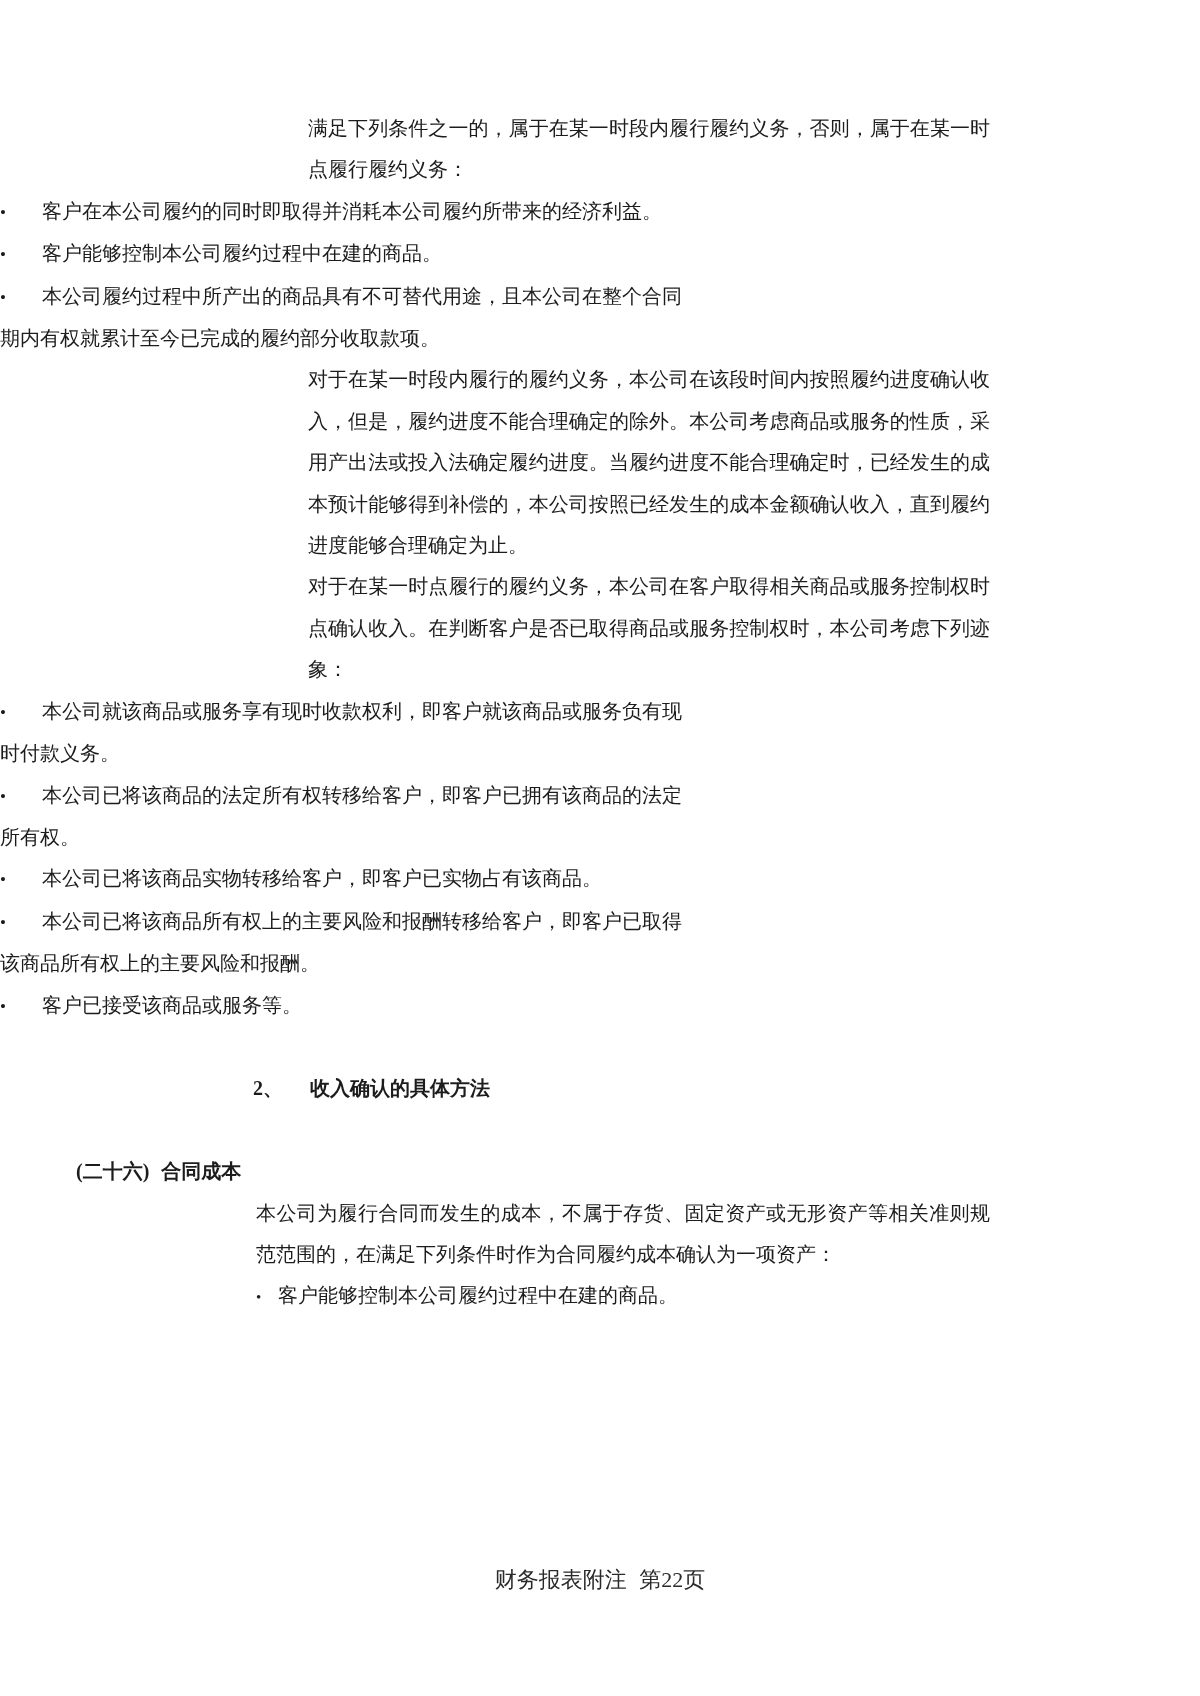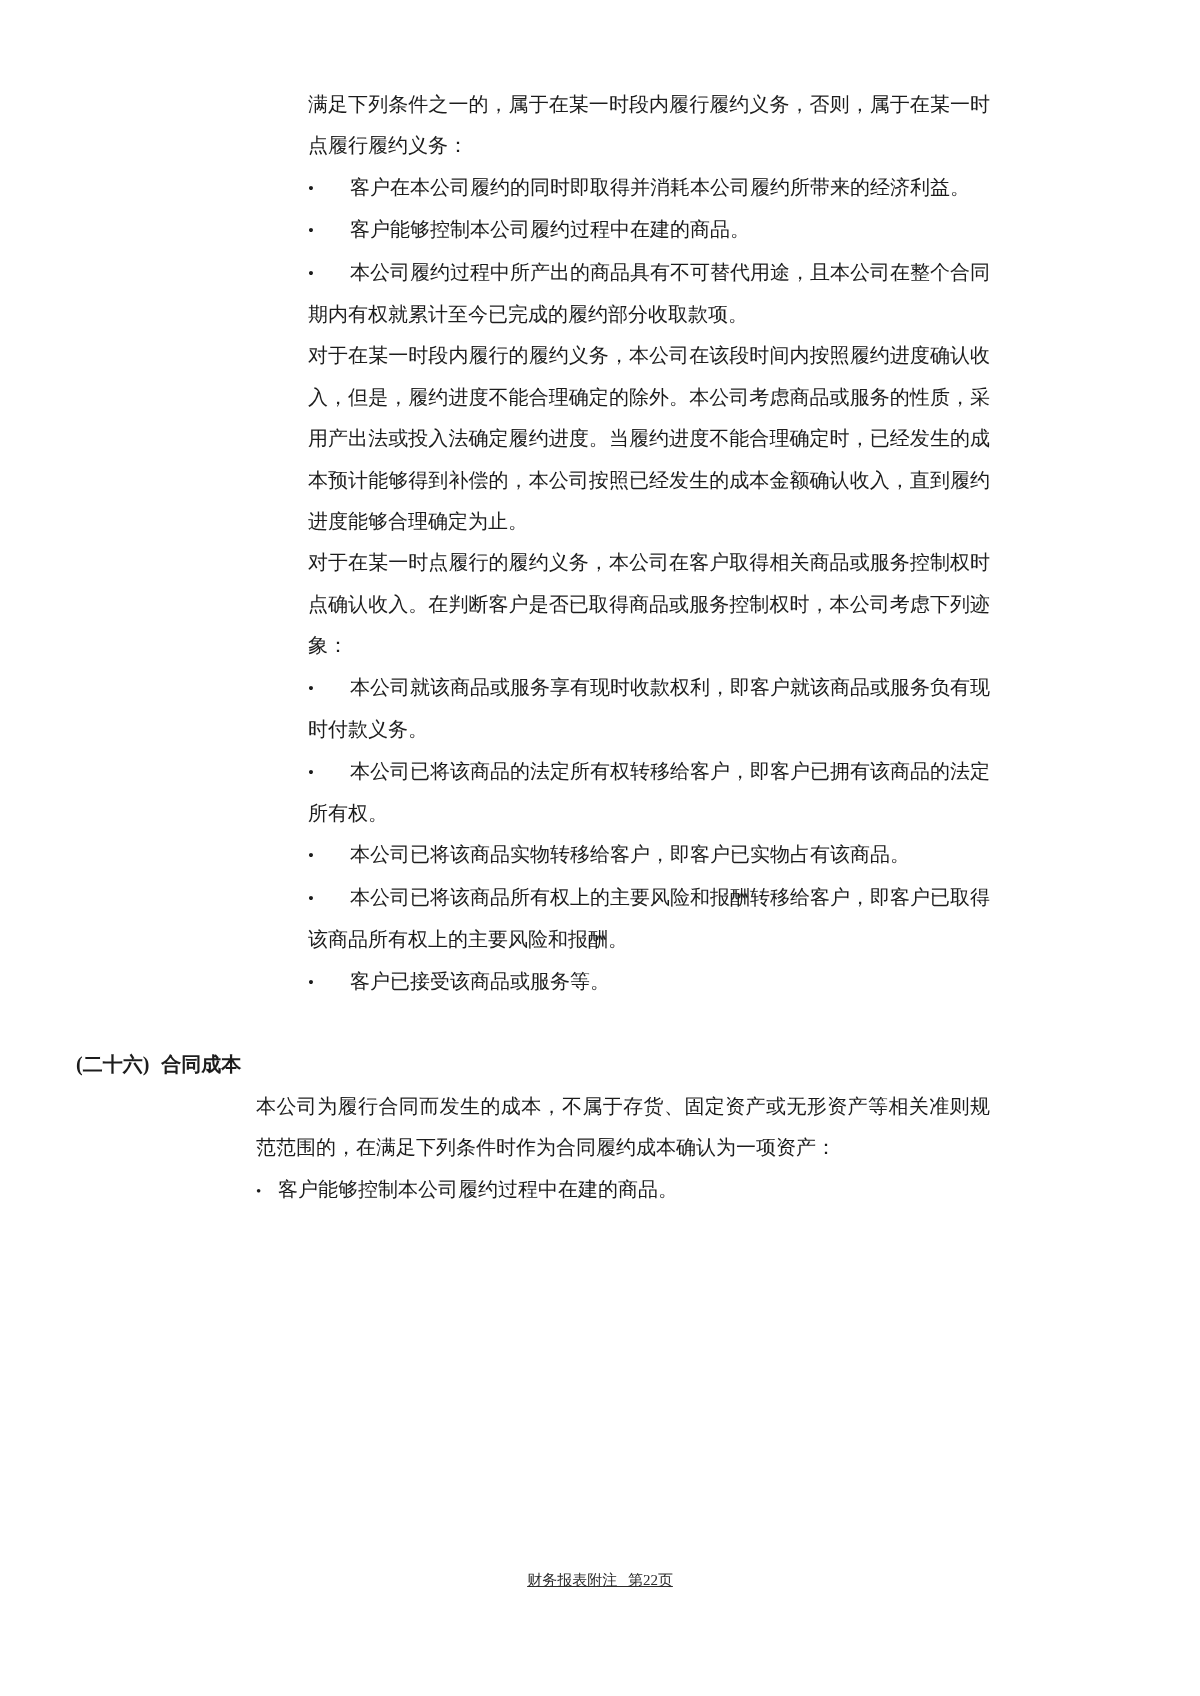--- a/index.html
+++ b/index.html
@@ -9,30 +9,29 @@
     width: 1200px;
     height: 1696px;
     margin: 0 auto;
     background: #ffffff;
     font-family: "Liberation Serif", "DejaVu Serif", serif;
     font-size: 20px;
     line-height: 41.4px;
     color: #1c1c1c;
     overflow: hidden;
   }
-  .content { padding-top: 84px; }
+  .content { padding-top: 108px; }
 
   
   .para-a {
     margin-left: 308px;
     width: 682px;
     text-align: justify;
   }
   .bullet-a {
-    margin-left: 308px;
     width: 682px;
     text-align: justify;
   }
   .bullet-a .dot {
     display: inline-block;
     width: 42px;
     font-size: 17px;
   }
 
   
@@ -67,25 +66,24 @@
     width: 22px;
     font-size: 15px;
   }
 
   .footer {
     position: absolute;
     top: 1566px;
     left: 0;
     right: 0;
     text-align: center;
-    font-size: 15px;
+    font-size: 22px;
     line-height: 28px;
     word-spacing: 7px;
     color: #2a2a2a;
-    text-decoration: underline;
   }
 </style>
 </head>
 <body>
 
 <div class="page">
   <div class="content">
 
     <div class="para-a">满足下列条件之一的，属于在某一时段内履行履约义务，否则，属于在某一时点履行履约义务：</div>
 
@@ -96,20 +94,21 @@
     <div class="para-a">对于在某一时段内履行的履约义务，本公司在该段时间内按照履约进度确认收入，但是，履约进度不能合理确定的除外。本公司考虑商品或服务的性质，采用产出法或投入法确定履约进度。当履约进度不能合理确定时，已经发生的成本预计能够得到补偿的，本公司按照已经发生的成本金额确认收入，直到履约进度能够合理确定为止。</div>
 
     <div class="para-a">对于在某一时点履行的履约义务，本公司在客户取得相关商品或服务控制权时点确认收入。在判断客户是否已取得商品或服务控制权时，本公司考虑下列迹象：</div>
 
     <div class="bullet-a"><span class="dot">•</span><span>本公司就该商品或服务享有现时收款权利，即客户就该商品或服务负有现时付款义务。</span></div>
     <div class="bullet-a"><span class="dot">•</span><span>本公司已将该商品的法定所有权转移给客户，即客户已拥有该商品的法定所有权。</span></div>
     <div class="bullet-a"><span class="dot">•</span><span>本公司已将该商品实物转移给客户，即客户已实物占有该商品。</span></div>
     <div class="bullet-a"><span class="dot">•</span><span>本公司已将该商品所有权上的主要风险和报酬转移给客户，即客户已取得该商品所有权上的主要风险和报酬。</span></div>
     <div class="bullet-a"><span class="dot">•</span><span>客户已接受该商品或服务等。</span></div>
 
+    <div class="h2row"><span class="h2num">2、</span><span class="h2title">收入确认的具体方法</span></div>
 
 
     <div class="h26row"><span class="h26num">(二十六)</span><span class="h26title">合同成本</span></div>
 
     <div class="para-c">本公司为履行合同而发生的成本，不属于存货、固定资产或无形资产等相关准则规范范围的，在满足下列条件时作为合同履约成本确认为一项资产：</div>
 
     <div class="bullet-c"><span class="dot">•</span><span>客户能够控制本公司履约过程中在建的商品。</span></div>
 
   </div>
 

